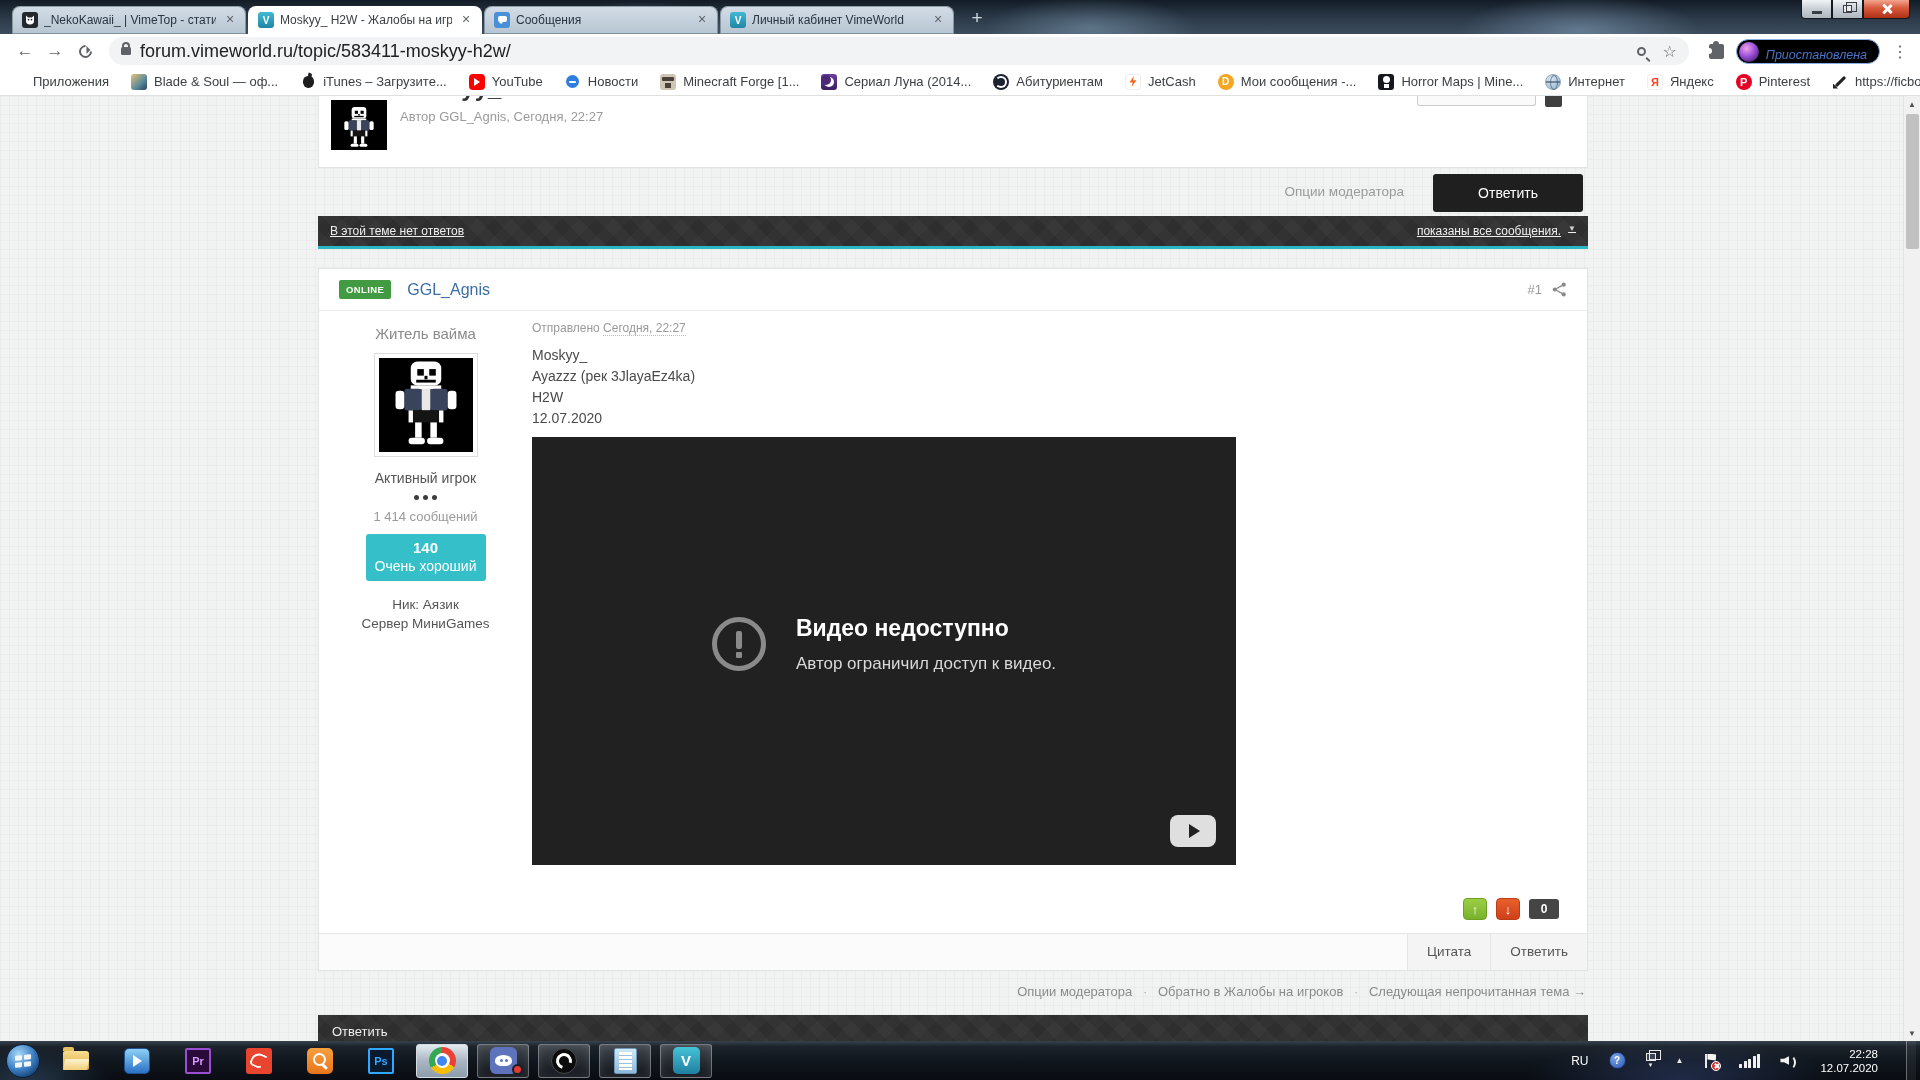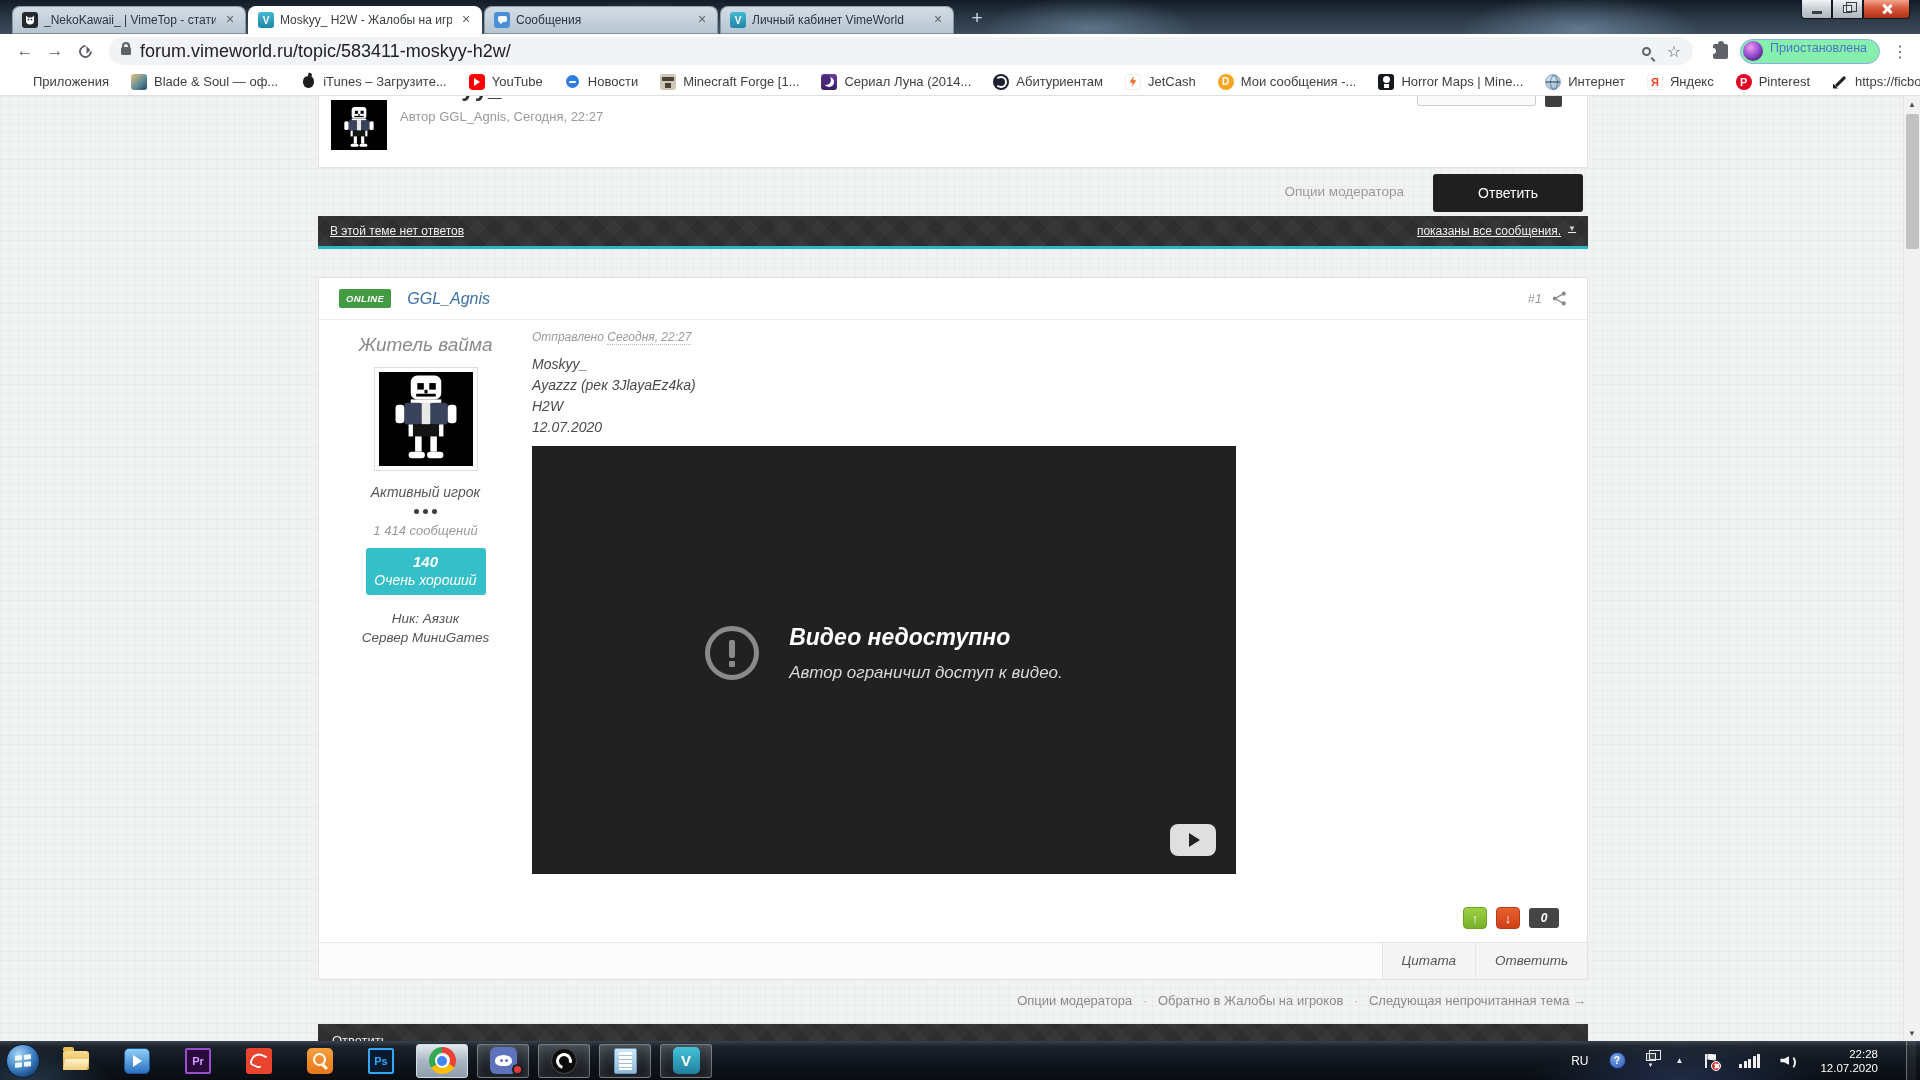--- a/index.html
+++ b/index.html
@@ -50,21 +50,21 @@
   .lock { width:10px; height:8px; background:#5f6368; border-radius:1.5px; position:relative; margin-right:9px; flex:none; }
   .lock::before { content:""; position:absolute; top:-5px; left:1px; width:4px; height:5px; border:2px solid #5f6368; border-bottom:none; border-radius:4px 4px 0 0; }
   .url { font-size:18px; color:#202124; }
   .omni-spacer { flex:1; }
   .mag { width:9px; height:9px; border:2px solid #5f6368; border-radius:50%; position:relative; margin-right:16px; }
   .mag::after { content:""; position:absolute; width:2px; height:5px; background:#5f6368; left:8px; top:8px; transform:rotate(-45deg); }
   .star { color:#5f6368; font-size:16px; }
   .puzzle { width:15px; height:15px; background:#5f6368; border-radius:2px; position:relative; margin:0 12px; }
   .puzzle::before { content:""; position:absolute; width:6px; height:6px; border-radius:50%; background:#5f6368; top:-3px; left:4.5px; }
   .puzzle::after { content:""; position:absolute; width:6px; height:6px; border-radius:50%; background:#fff; top:4.5px; left:-3px; }
-  .profile-pill { height:25px; border:1.5px solid #8ab0ea; border-radius:13px; display:flex; align-items:flex-start; padding:1px 12px 1px 2px; margin-right:10px; background:#86efac; }
+  .profile-pill { height:25px; border:1.5px solid #8ab0ea; border-radius:13px; display:flex; align-items:flex-end; padding:1px 12px 1px 2px; margin-right:10px; background:#000000;font-style:italic; }
   .profile-av { width:20px; height:20px; border-radius:50%; background:radial-gradient(circle at 38% 32%, #f0a0e8, #9a4fd8 45%, #241040); margin-right:7px; }
   .profile-label { font-size:12.5px; color:#4a74c8; }
   .menu-dots { color:#5f6368; font-size:16px; width:20px; text-align:center; }
 
   
   .bookmarks { position:absolute; top:68px; left:0; width:1920px; height:28px; background:#fff; border-bottom:1px solid #e0e0e0; display:flex; align-items:center; padding:0 12px; }
   .bm { display:flex; align-items:center; margin-right:22px; }
   .bm-label { font-size:13px; color:#3c4043; white-space:nowrap; }
   .bicon { width:16px; height:16px; border-radius:3px; margin-right:7px; position:relative; flex:none; display:flex; align-items:center; justify-content:center; }
   .i-apps { display:grid; grid-template-columns:repeat(3,4px); grid-template-rows:repeat(3,4px); gap:1px; border-radius:0; width:14px; height:14px; }
@@ -125,29 +125,29 @@
   .mod-options { position:absolute; right:184px; top:16px; font-size:13.5px; color:#9a9a9a; }
   .reply-btn-top { position:absolute; right:5px; top:6px; width:150px; height:38px; background:#1f1f1f; color:#fff; font-size:14px; border-radius:3px; display:flex; align-items:center; justify-content:center; }
 
   .dark-bar { background-color:#2e2e2e;
     background-image: repeating-linear-gradient(45deg, rgba(255,255,255,.028) 0 12px, transparent 12px 24px),
                       repeating-linear-gradient(-45deg, rgba(255,255,255,.02) 0 12px, transparent 12px 24px); }
   .status-bar { margin-top:4px; height:19px; border-bottom:3px solid #2ab7c4; display:flex; align-items:center; justify-content:space-between; padding:15px 12px; color:#efefef; font-size:12px;text-decoration:underline; }
   .status-right { display:flex; align-items:flex-start; }
   .status-right .caret { font-size:8px; margin-left:7px; color:#cfcfcf; }
 
-  .post-box { margin-top:28px; background:#fff; border:1px solid #e2e2e2;font-style:italic; }
+  .post-box { margin-top:19px; background:#fff; border:1px solid #e2e2e2; }
   .post-header { height:42px; border-bottom:1px solid #ededed; display:flex; align-items:center; padding:0 20px; }
   .online-badge { background:#429a42; color:#fff; font-size:9.5px; font-weight:bold; letter-spacing:.4px; padding:4px 7px; border-radius:2px; }
   .post-author { color:#3a6ea5; font-size:16px; margin-left:16px; }
   .post-header-right { margin-left:auto; display:flex; align-items:center; gap:10px; }
   .post-num { color:#999; font-size:13px; }
   .post-body { display:flex; }
   .user-col { width:213px; flex:none; padding-top:14px; text-align:center; }
-  .user-title { color:#8a8a8a; font-size:19px; }
+  .user-title { color:#8a8a8a; font-size:15px; }
   .avatar-frame { width:104px; height:104px; margin:11px auto 0; border:1px solid #ddd; background:#fff; padding:4px; }
   .avatar-black { width:100%; height:100%; background:#000; display:flex; align-items:center; justify-content:center; }
   .user-rank { color:#555; font-size:14px; margin-top:13px; }
   .pips { margin-top:9px; display:flex; justify-content:center; gap:4px; }
   .pips i { width:5px; height:5px; border-radius:50%; background:#3d3d3d; }
   .user-msgs { color:#9a9a9a; font-size:13px; margin-top:9px; }
   .rep-box { width:120px; margin:10px auto 0; background:#35bfc9; border-radius:3px; color:#fff; padding:5px 0 7px; }
   .rep-num { font-size:15px; font-weight:bold; }
   .rep-label { font-size:14px; margin-top:2px; }
   .user-nick { color:#555; font-size:13.5px; margin-top:16px; }

